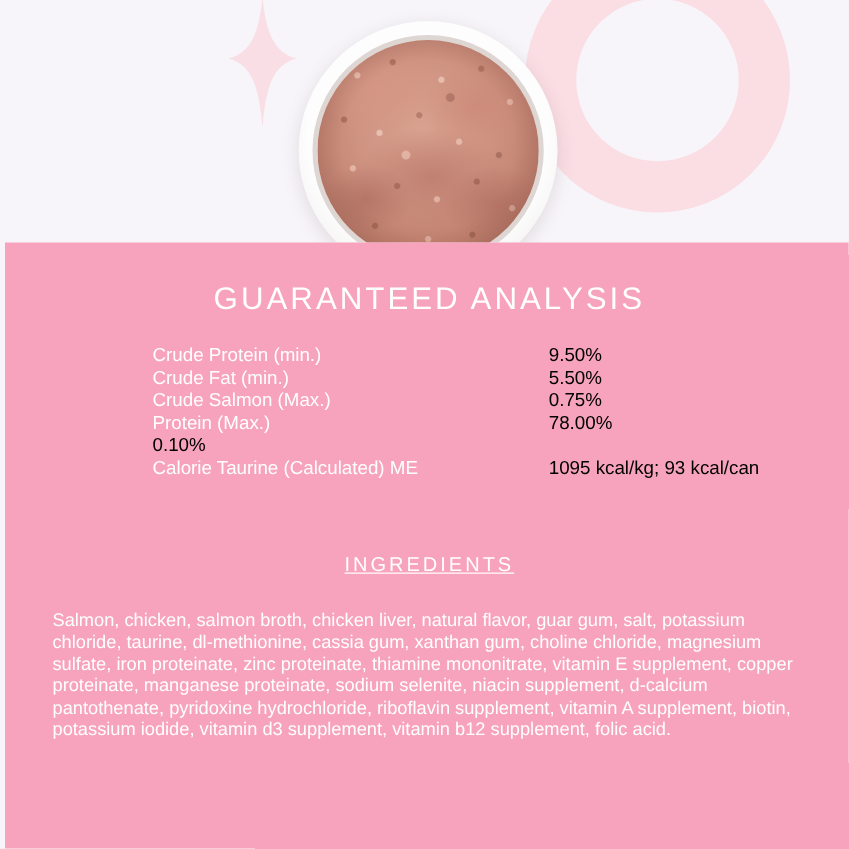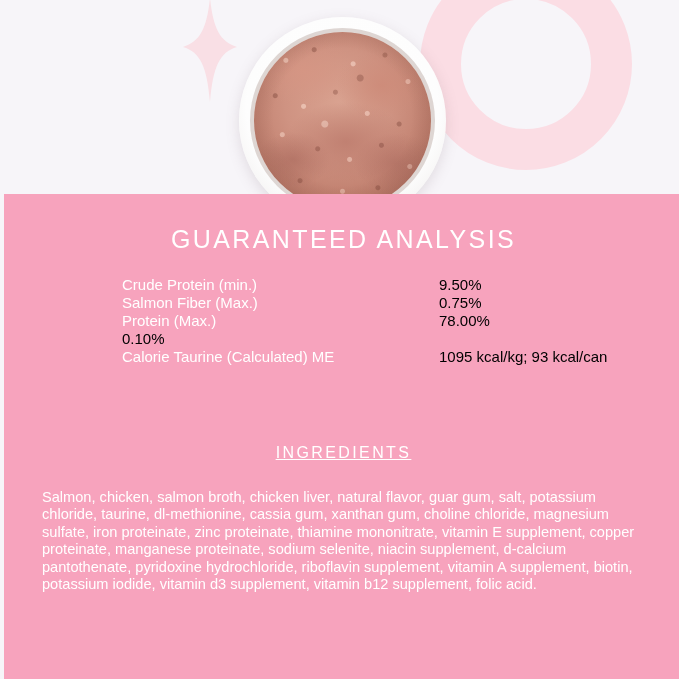--- a/index.html
+++ b/index.html
@@ -216,21 +216,25 @@
   <div class="panel">
 
     <div id="ga-title" class="section-title">GUARANTEED ANALYSIS</div>
 
     <div class="ga-table">
       <div class="ga-row">
         <span class="ga-label">Crude Protein (min.)</span>
         <span class="ga-value">9.50%</span>
       </div>
       <div class="ga-row">
-        <span class="ga-label">Salmon Fiber (Max.)</span>
+        <span class="ga-label">Crude Fat (min.)</span>
+        <span class="ga-value">5.50%</span>
+      </div>
+      <div class="ga-row">
+        <span class="ga-label">Crude Salmon (Max.)</span>
         <span class="ga-value">0.75%</span>
       </div>
       <div class="ga-row">
         <span class="ga-label">Protein (Max.)</span>
         <span class="ga-value">78.00%</span>
       </div>
       <div class="ga-row">
         <span class="ga-value">0.10%</span>
       </div>
       <div class="ga-row">

